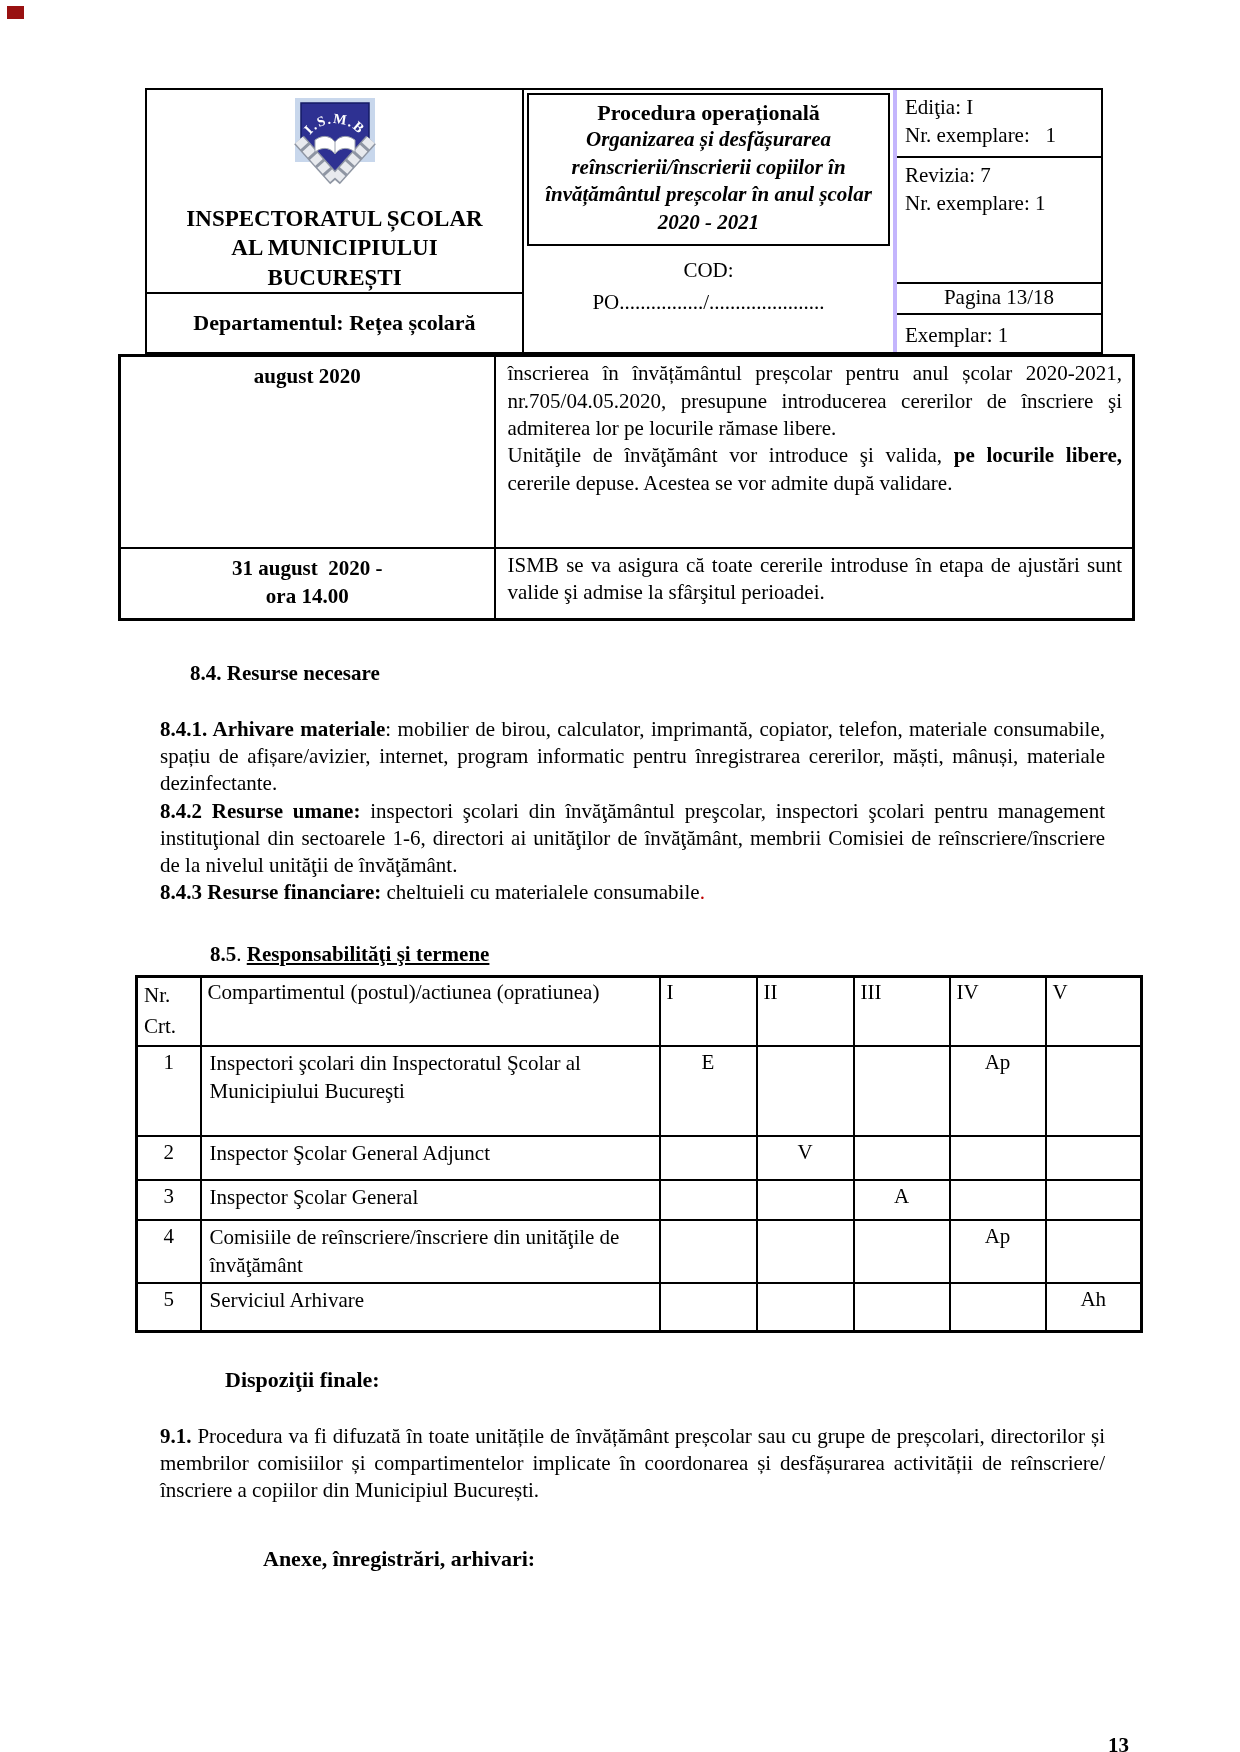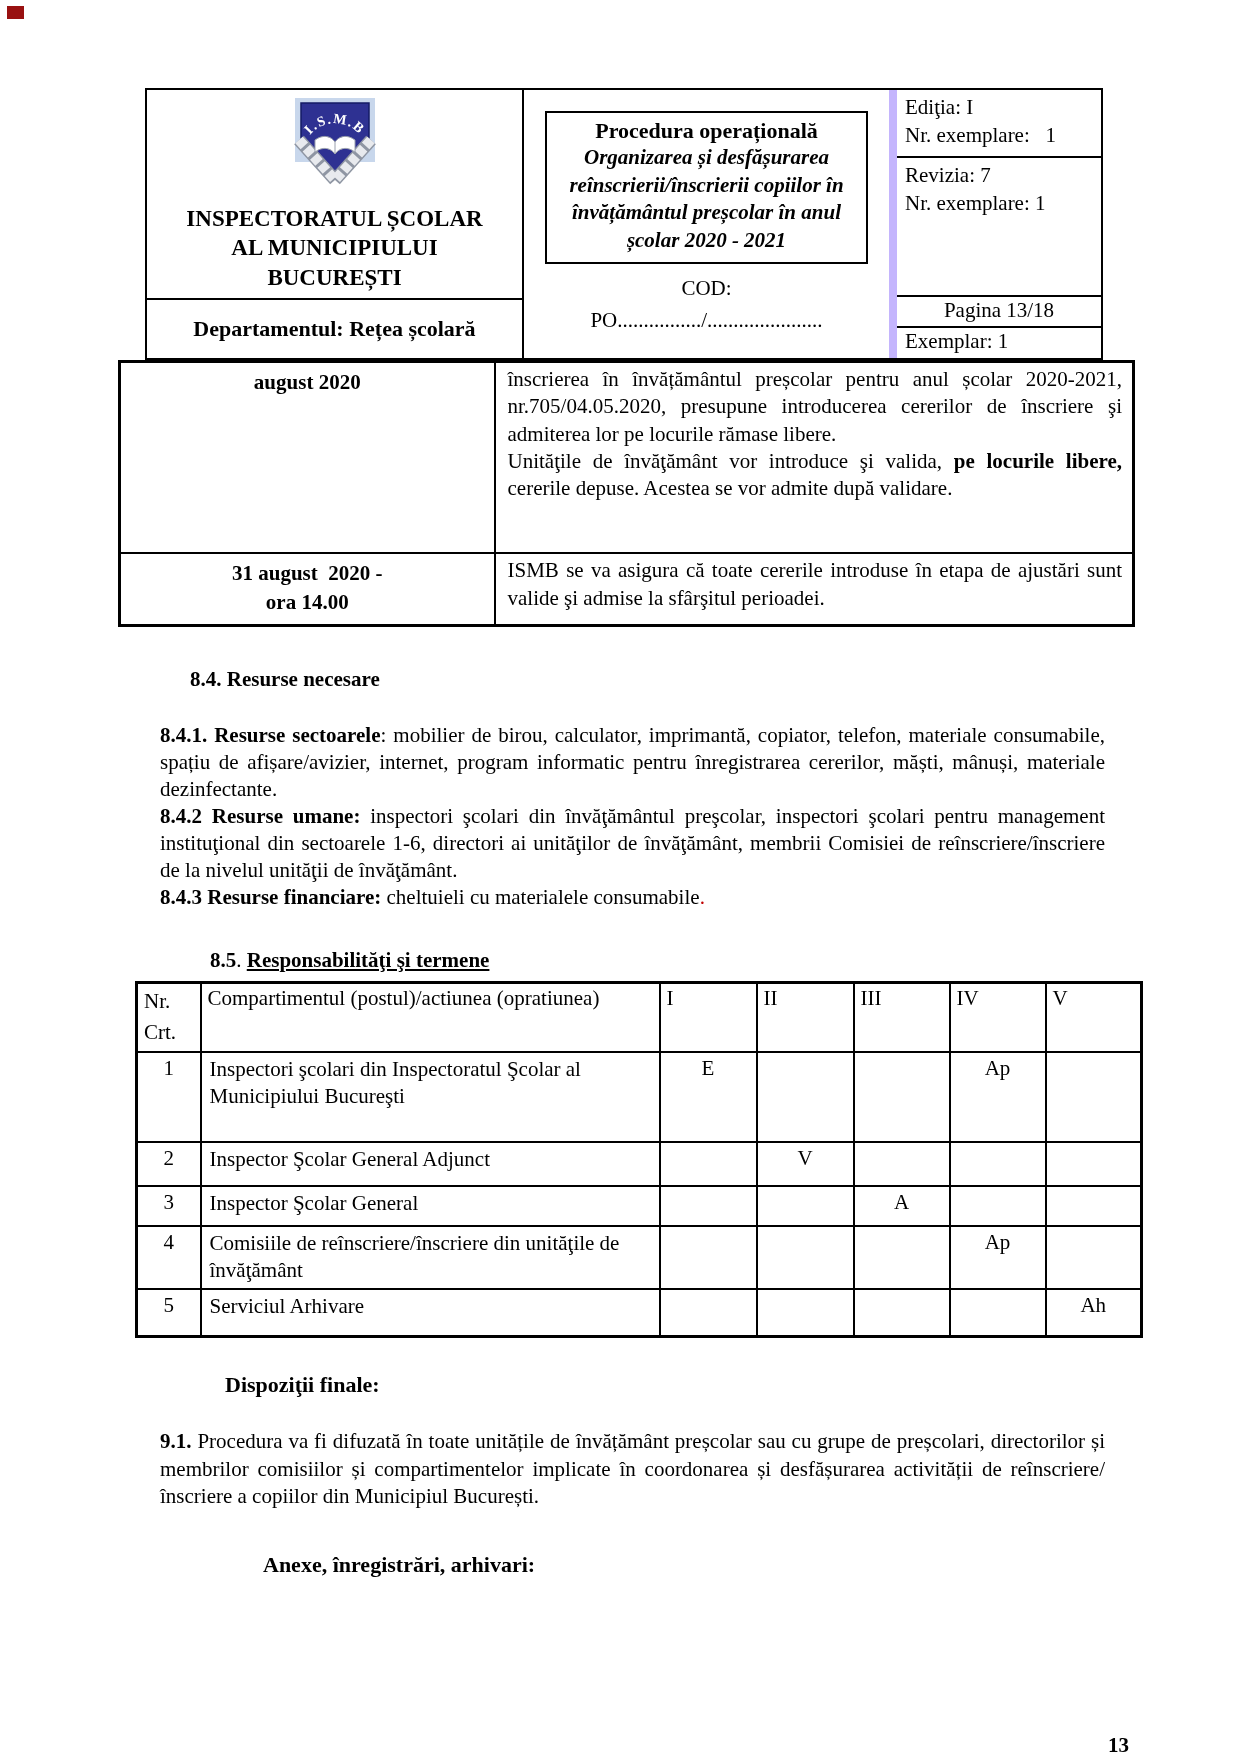--- a/index.html
+++ b/index.html
@@ -10,30 +10,30 @@
   }
   .corner-mark { position:absolute; left:7px; top:6px; width:17px; height:13px; background:#991111; }
   .pre { white-space:pre-wrap; }
 
   
   .hdr { display:flex; border:2px solid #000; width:958px; margin:88px 0 0 145px; box-sizing:border-box; }
   .hdr-left { width:377px; border-right:2px solid #000; display:flex; flex-direction:column; box-sizing:border-box; }
   .hdr-left-top { flex:1; border-bottom:2px solid #000; text-align:center; padding-top:8px; }
   .institution { font-weight:bold; font-size:23px; line-height:1.28; margin-top:2px; }
   .hdr-left-bottom { height:58px; display:flex; align-items:center; justify-content:center; font-weight:bold; font-size:22px; }
-  .hdr-mid { width:373px; border-right:8px solid #c4b5fd; box-sizing:border-box; padding:21px; display:flex; flex-direction:column; }
+  .hdr-mid { width:373px; border-right:4px solid #c4b5fd; box-sizing:border-box; padding:3px; display:flex; flex-direction:column; }
   .titlebox { border:2px solid #000; min-height:140px; text-align:center; padding:5px 6px 7px 6px; box-sizing:border-box; }
   .proc-kind { font-weight:bold; font-size:22px; }
   .proc-title { font-weight:bold; font-style:italic; font-size:21px; line-height:1.32; }
   .codarea { flex:1; text-align:center; padding-top:8px; line-height:1.55; }
   .hdr-right { flex:1; display:flex; flex-direction:column; font-size:21px; box-sizing:border-box; }
   .hr1 { border-bottom:2px solid #000; padding:3px 8px 6px 8px; line-height:1.35; }
   .hr2 { flex:1; padding:3px 8px; line-height:1.35; }
   .hr3 { border-top:2px solid #000; text-align:center; padding:1px 0 3px 0; }
-  .hr4 { border-top:2px solid #000; padding:1px 8px 4px 8px; }
+  .hr4 { border-top:2px solid #000; padding:8px 8px 4px 8px; }
 
   
   table.sched { border-collapse:collapse; margin:0 0 0 118px; width:1017px; table-layout:fixed; border:3px solid #000; }
   table.sched td { border:2px solid #000; vertical-align:top; }
   td.date-cell { text-align:center; font-weight:bold; padding-top:5px; white-space:pre-wrap; line-height:1.35; }
   td.text-cell { padding:3px 10px 4px 12px; text-align:justify; line-height:1.3; }
   td.text-cell .tpar { margin:0; }
   tr.srow1 { height:192px; }
   tr.srow2 { height:72px; }
 
@@ -150,21 +150,21 @@
       <td class="text-cell">
         <div class="tpar">ISMB se va asigura că toate cererile introduse în etapa de ajustări sunt valide şi admise la sfârşitul perioadei.</div>
       </td>
     </tr>
   </tbody>
     </table>
 
   <div class="h84">8.4. Resurse necesare</div>
 
   <div class="parablock">
-    <p><b class="lead">8.4.1. Resurse sectoarele</b><span>: mobilier de birou, calculator, imprimantă, copiator, telefon, materiale consumabile, spațiu de afișare/avizier, internet, program informatic pentru înregistrarea cererilor, măști, mânuși, materiale dezinfectante.</span></p>
+    <p><b class="lead">8.4.1. Arhivare materiale</b><span>: mobilier de birou, calculator, imprimantă, copiator, telefon, materiale consumabile, spațiu de afișare/avizier, internet, program informatic pentru înregistrarea cererilor, măști, mânuși, materiale dezinfectante.</span></p>
     <p><b class="lead">8.4.2 Resurse umane:</b><span> inspectori şcolari din învăţământul preşcolar, inspectori şcolari pentru management instituţional din sectoarele 1-6, directori ai unităţilor de învăţământ, membrii Comisiei de reînscriere/înscriere de la nivelul unităţii de învăţământ.</span></p>
     <p><b class="lead">8.4.3 Resurse financiare:</b><span> cheltuieli cu materialele consumabile</span><span class="red">.</span></p>
   </div>
 
   <div class="h85"><span class="n">8.5</span><span>. </span><span class="t">Responsabilităţi şi termene</span></div>
 
   <table class="resp">
     <colgroup>
       <col style="width:64px">
         <col style="width:459px">

